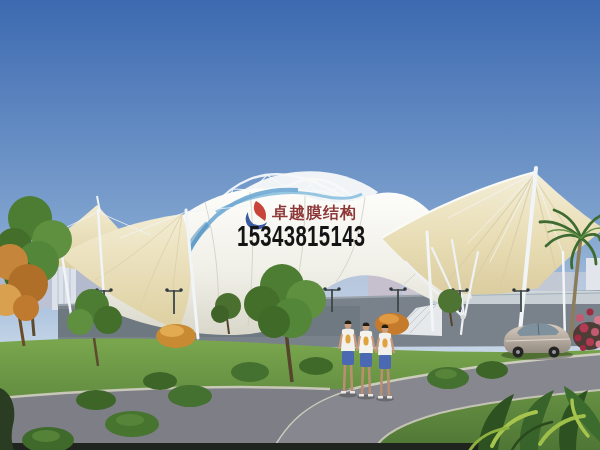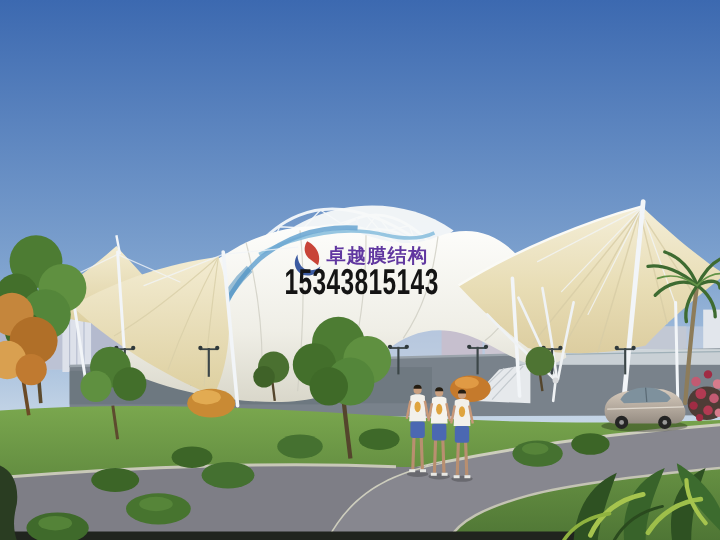--- a/index.html
+++ b/index.html
@@ -6,21 +6,21 @@
   .stage{
     position:relative;width:600px;height:450px;overflow:hidden;
     font-family:"Liberation Sans",sans-serif;
     background:#7fa3cf;
   }
   .scene{position:absolute;left:0;top:0;width:600px;height:450px;display:block;}
   .watermark{position:absolute;left:0;top:0;width:600px;height:450px;pointer-events:none;}
   .wm-logo{position:absolute;left:243px;top:200px;width:27px;height:30px;opacity:.92;}
   .wm-brand{
     position:absolute;left:272px;top:205px;
-    font-size:16px;font-weight:bold;color:#4c1d95;
+    font-size:16px;font-weight:bold;color:#7f1d1d;
     letter-spacing:1px;line-height:1;opacity:.88;
     font-family:"DejaVu Sans","Liberation Sans",sans-serif;
   }
   .wm-phone{
     position:absolute;left:237px;top:221px;
     font-size:30px;font-weight:bold;color:#141414;
     line-height:1;letter-spacing:.5px;
     transform:scaleX(.68);transform-origin:left top;
     font-family:"Liberation Sans",sans-serif;
   }

